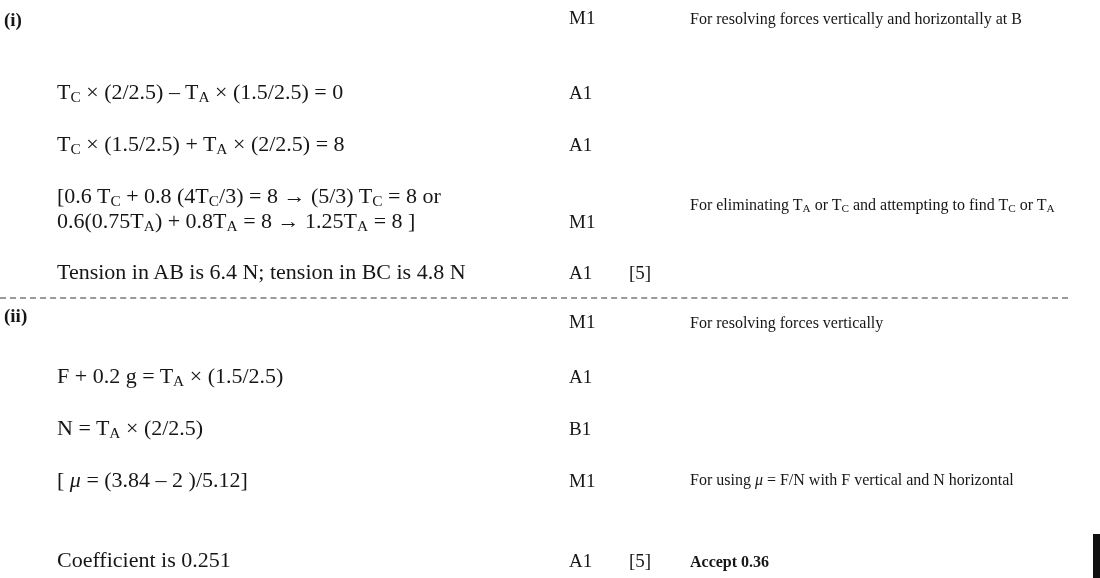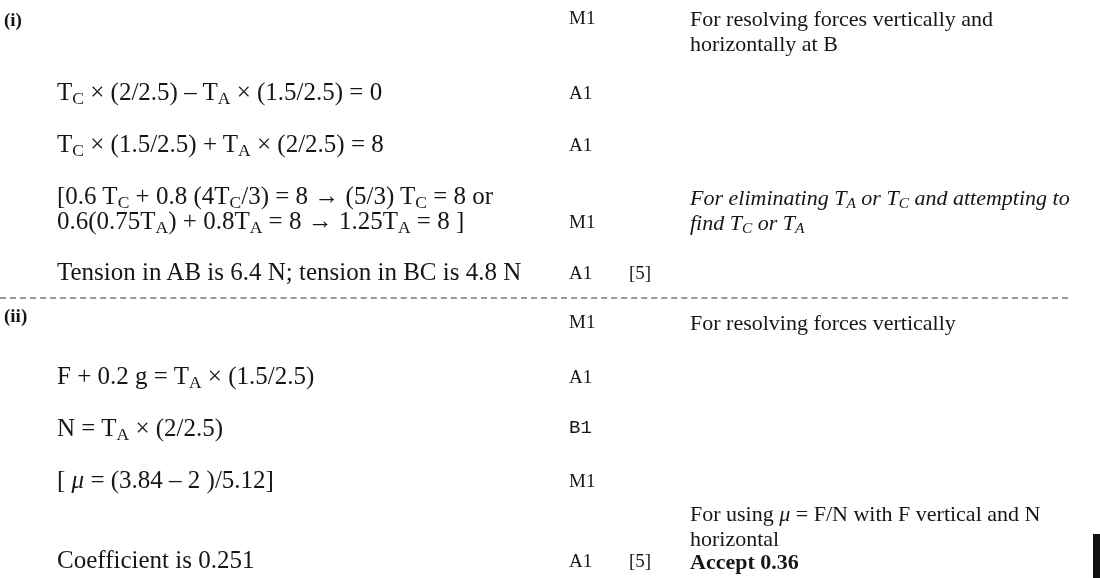--- a/index.html
+++ b/index.html
@@ -34,21 +34,21 @@
     left: 4px;
     font-weight: bold;
     font-size: 19px;
     line-height: 23px;
     white-space: nowrap;
   }
 
   .answer {
     position: absolute;
     left: 57px;
-    font-size: 25px;
+    font-size: 22px;
     line-height: 25px;
     white-space: nowrap;
   }
 
   .mark-code {
     position: absolute;
     left: 541px;
     font-size: 19px;
     line-height: 23px;
     white-space: nowrap;
@@ -60,21 +60,21 @@
     left: 629px;
     font-size: 19px;
     line-height: 23px;
     white-space: nowrap;
   }
 
   .comment {
     position: absolute;
     left: 690px;
     width: 390px;
-    font-size: 22px;
+    font-size: 16px;
     line-height: 25px;
   }
 
   
   sub {
     font-size: 0.70em;
     line-height: 0;
     vertical-align: -0.22em;
   }
 
@@ -125,21 +125,21 @@
   <div class="row" style="top:131px;">
     <div class="answer">T<sub>C</sub> × (1.5/2.5) + T<sub>A</sub> × (2/2.5) = 8</div>
     <div class="mark-code" style="top:2px;">A1</div>
     <div class="mark-total" style="top:2px;"></div>
   </div>
 
   <div class="row" style="top:183px;">
     <div class="answer">[0.6 T<sub>C</sub> + 0.8 (4T<sub>C</sub>/3) = 8 → (5/3) T<sub>C</sub> = 8 or<br>0.6(0.75T<sub>A</sub>) + 0.8T<sub>A</sub> = 8 → 1.25T<sub>A</sub> = 8 ]</div>
     <div class="mark-code" style="top:27px;">M1</div>
     <div class="mark-total" style="top:27px;"></div>
-    <div class="comment" style="top:2px; width:395px;font-style:italic;">For eliminating T<sub>A</sub> or T<sub>C</sub> and attempting to find T<sub>C</sub> or T<sub>A</sub></div>
+    <div class="comment" style="top:9px; width:395px;">For eliminating T<sub>A</sub> or T<sub>C</sub> and attempting to find T<sub>C</sub> or T<sub>A</sub></div>
   </div>
 
   <div class="row" style="top:259px;">
     <div class="answer">Tension in AB is 6.4 N; tension in BC is 4.8 N</div>
     <div class="mark-code" style="top:2px;">A1</div>
     <div class="mark-total" style="top:2px;">[5]</div>
   </div>
 
   <div class="divider"></div>
 
@@ -152,29 +152,29 @@
   </div>
 
   <div class="row" style="top:363px;">
     <div class="answer">F + 0.2 g = T<sub>A</sub> × (1.5/2.5)</div>
     <div class="mark-code" style="top:2px;">A1</div>
     <div class="mark-total" style="top:2px;"></div>
   </div>
 
   <div class="row" style="top:415px;">
     <div class="answer">N = T<sub>A</sub> × (2/2.5)</div>
-    <div class="mark-code" style="top:2px;font-family:Liberation Mono, monospace;">B1</div>
+    <div class="mark-code" style="top:2px;">B1</div>
     <div class="mark-total" style="top:2px;"></div>
   </div>
 
   <div class="row" style="top:467px;">
     <div class="answer">[ <span class="mu">μ</span> = (3.84 – 2 )/5.12]</div>
     <div class="mark-code" style="top:2px;">M1</div>
     <div class="mark-total" style="top:2px;"></div>
-    <div class="comment" style="top:0px; width:392px;margin-top:34px;">For using <span class="mu">μ</span> = F/N with F vertical and N horizontal</div>
+    <div class="comment" style="top:0px; width:392px;">For using <span class="mu">μ</span> = F/N with F vertical and N horizontal</div>
   </div>
 
   <div class="row" style="top:547px;">
     <div class="answer">Coefficient is 0.251</div>
     <div class="mark-code" style="top:2px;">A1</div>
     <div class="mark-total" style="top:2px;">[5]</div>
     <div class="comment" style="top:2px;font-weight:bold;">Accept 0.36</div>
   </div>
 
   <div class="edge-mark"></div>

